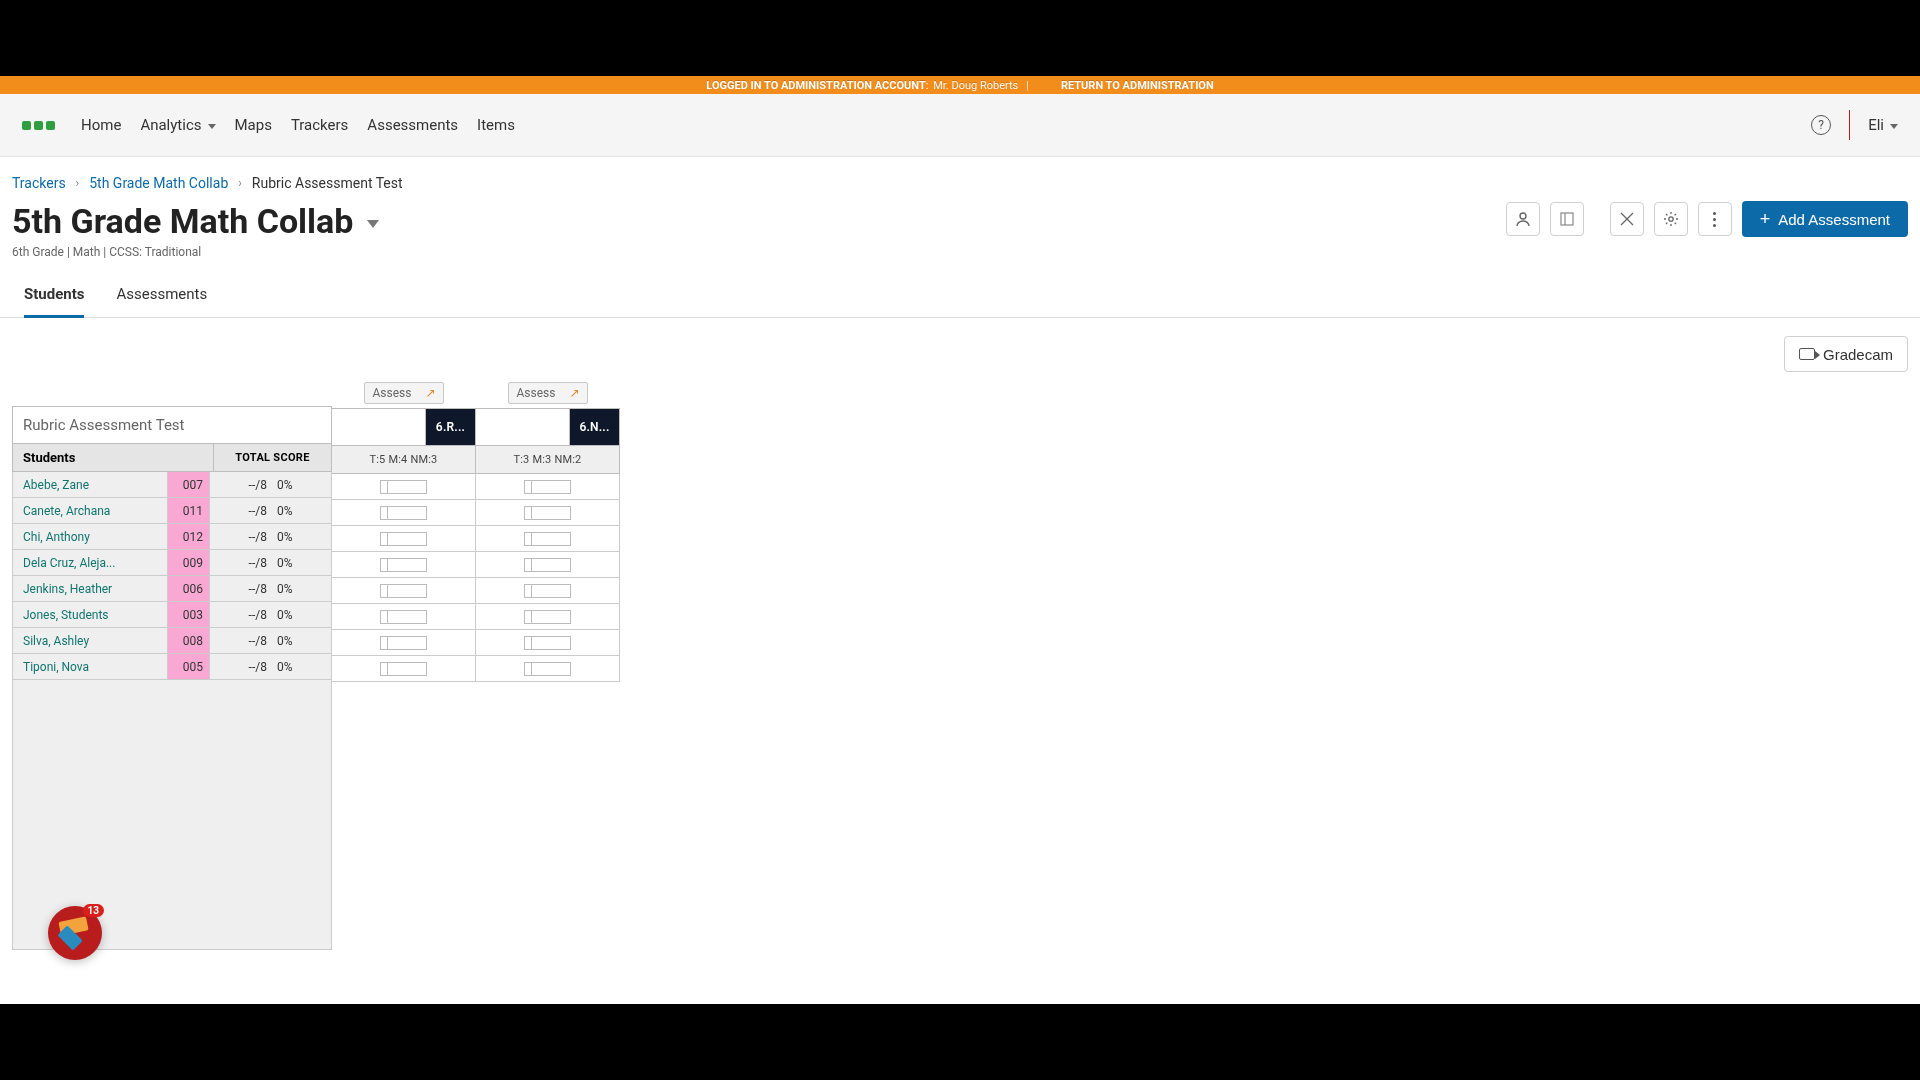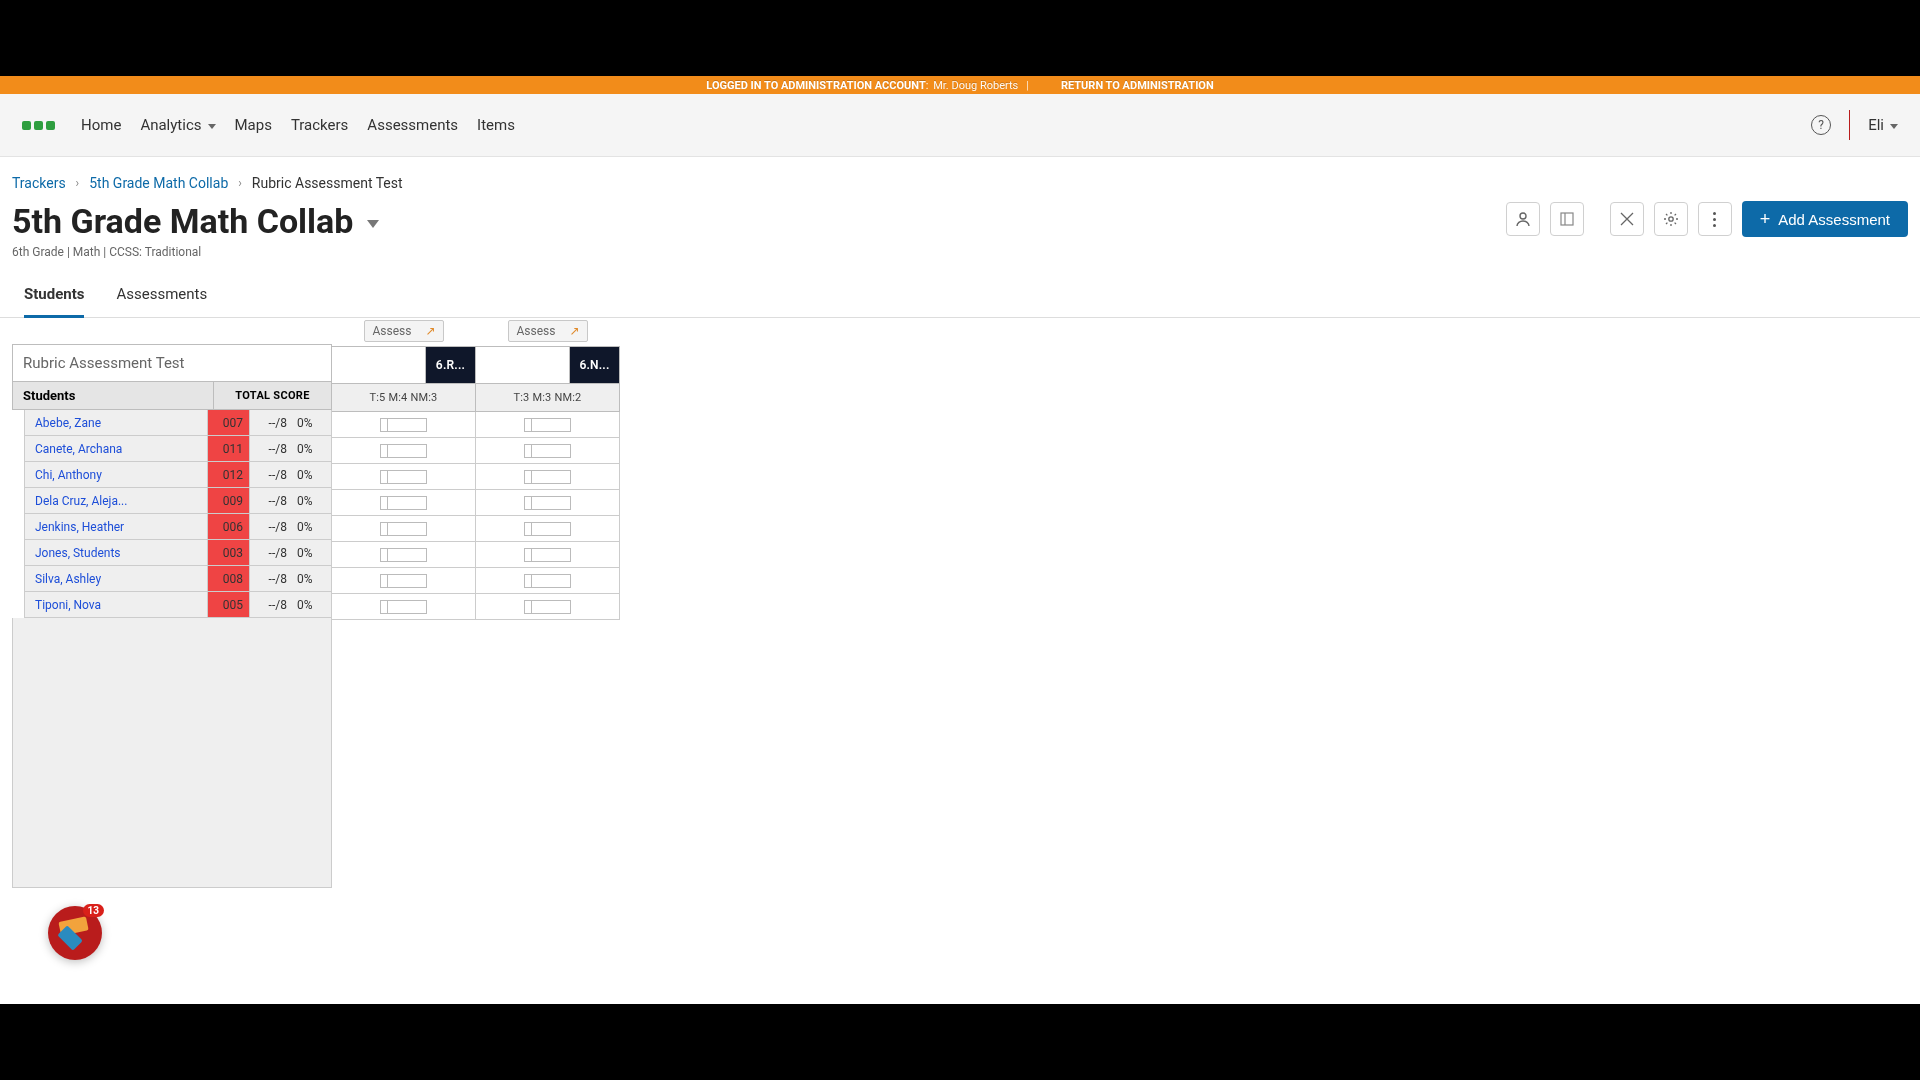--- a/index.html
+++ b/index.html
@@ -54,22 +54,22 @@
 
 
 .grid-wrap { padding: 0 0 0 12px; display:flex; align-items:flex-start; }
 .left-col { width:320px; }
 .assess-btn-row { height:26px; }
 .assess-name-row { height:38px; background:#fff; border:1px solid #bdbdbd; display:flex; align-items:center; padding-left:10px; font-size:15px; color:#666; }
 .hdr-row { height:28px; display:flex; }
 .students-hdr { width:202px; border:1px solid #bdbdbd; border-top:none; background:#e5e5e5; display:flex; align-items:center; padding-left:10px; font-size:13px; font-weight:700; }
 .total-hdr { flex:1; border:1px solid #bdbdbd; border-top:none; border-left:none; background:#e5e5e5; display:flex; align-items:center; justify-content:center; font-size:11px; font-weight:700; letter-spacing:.3px; }
 .stu-row { height:26px; display:flex; font-size:12px; }
-.stu-name { width:184px; border:1px solid #ccc; border-top:none; background:#efefef; display:flex; align-items:center; padding-left:10px; color:#1d4ed8;margin-left:12px; }
-.stu-id { width:42px; border:1px solid #ccc; border-top:none; border-left:none; background:#ef4444; display:flex; align-items:center; justify-content:flex-end; padding-right:6px; color:#333; }
+.stu-name { width:156px; border:1px solid #ccc; border-top:none; background:#efefef; display:flex; align-items:center; padding-left:10px; color:#0f766e; }
+.stu-id { width:42px; border:1px solid #ccc; border-top:none; border-left:none; background:#f9a8d4; display:flex; align-items:center; justify-content:flex-end; padding-right:6px; color:#333; }
 .stu-score { flex:1; border:1px solid #ccc; border-top:none; border-left:none; background:#efefef; display:flex; align-items:center; justify-content:center; gap:10px; color:#333; }
 .left-fill { background:#efefef; border:1px solid #ccc; border-top:none; height:270px; }
 
 .assess-col { width:144px; }
 .assess-btn { height:22px; margin:2px auto; width:80px; border:1px solid #c8c8c8; background:#f4f4f4; border-radius:2px; display:flex; align-items:center; justify-content:center; gap:14px; font-size:12px; color:#666; cursor:pointer; }
 .arrow-out { color:#e08a2b; font-size:12px; }
 .stand-row { height:38px; display:flex;}
 .stand-blank { flex:1; border:1px solid #bdbdbd; border-left:none; background:#fff;}
 .stand-tag { width:50px; border:1px solid #bdbdbd; border-left:none; background:#0f172a; color:#fff; font-size:12px; display:flex; align-items:center; justify-content:center; font-weight:600; letter-spacing:.2px;}
 .tmn-row { height:28px; border:1px solid #bdbdbd; border-top:none; border-left:none; background:#efefef; display:flex; align-items:center; justify-content:center; font-size:11px; color:#444; letter-spacing:.2px;}
@@ -187,20 +187,26 @@
       <span>Add Assessment</span>
     </button>
   </div>
 </div>
 
 <div class="tabs">
   <div class="tab active">Students</div>
   <div class="tab">Assessments</div>
 </div>
 
+<div class="toolbar-row">
+  <button class="gradecam-btn">
+    <span class="cam-ic"></span>
+    <span>Gradecam</span>
+  </button>
+</div>
 
 <div class="grid-wrap">
 
   <div class="left-col">
     <div class="assess-btn-row"></div>
     <div class="assess-name-row">Rubric Assessment Test</div>
     <div class="hdr-row">
       <div class="students-hdr">Students</div>
       <div class="total-hdr">TOTAL SCORE</div>
     </div>

